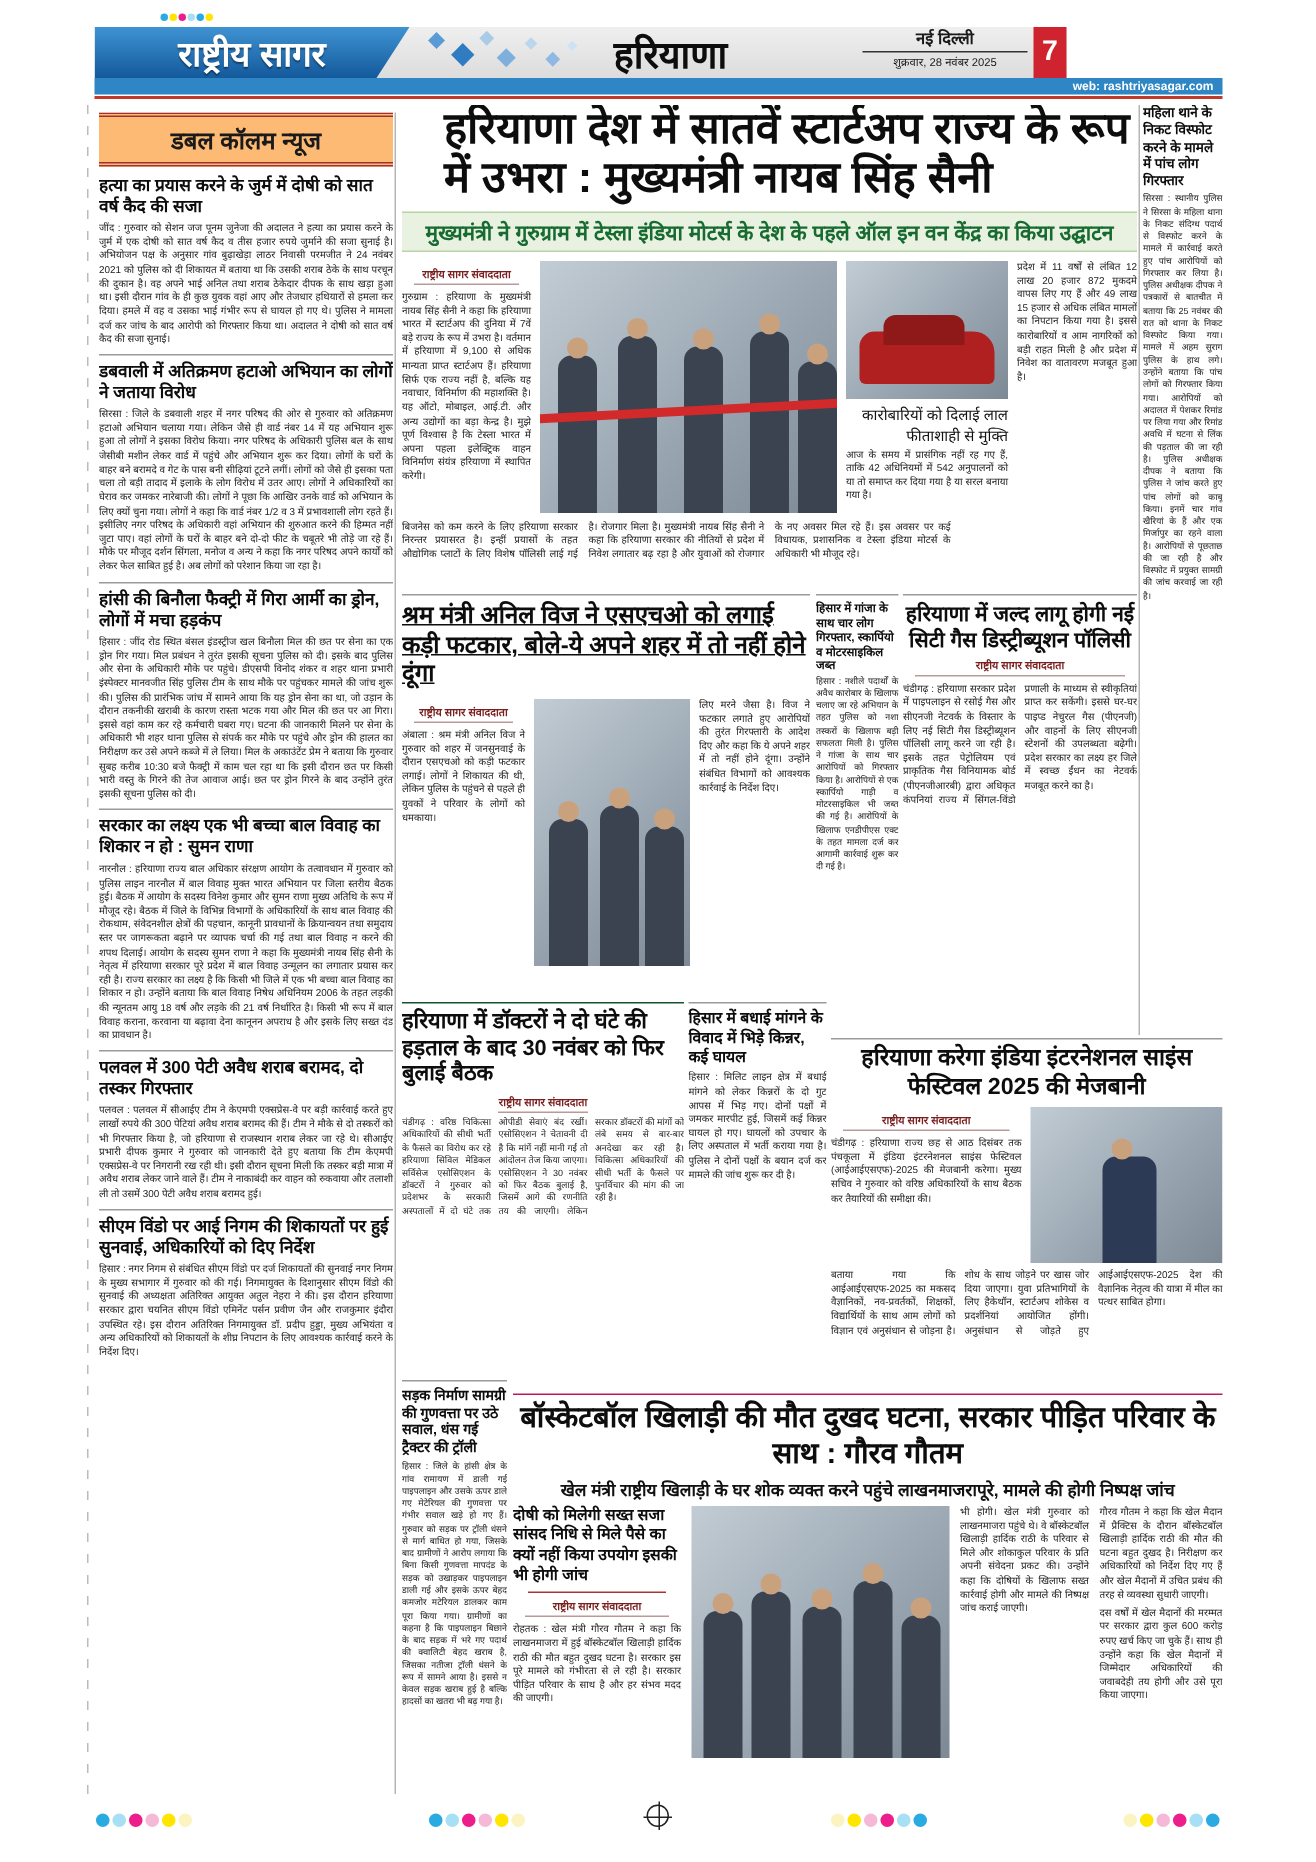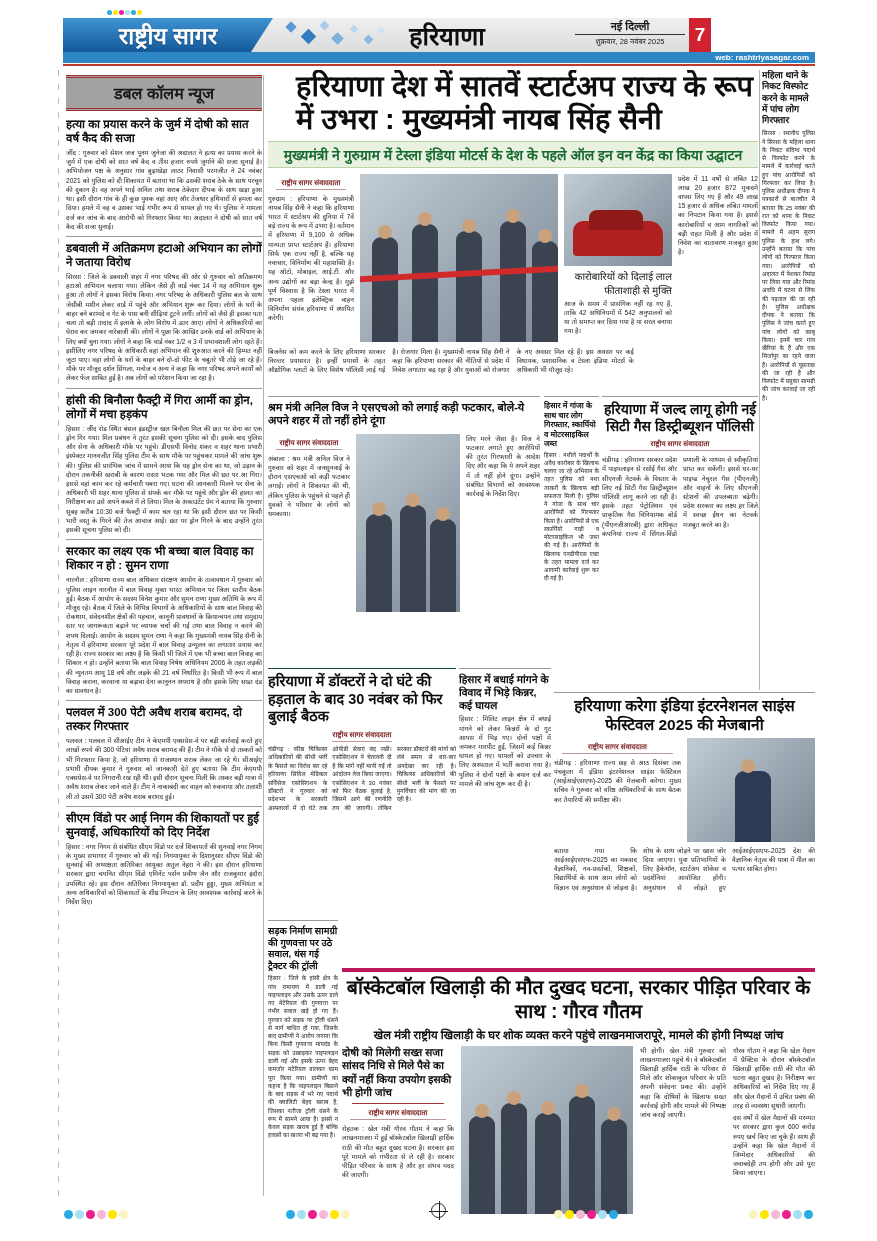--- a/index.html
+++ b/index.html
@@ -44,56 +44,56 @@
   
   .photo{position:relative;background:linear-gradient(135deg,#c2ccd4 0%,#9aa7b2 55%,#7d8a96 100%);
          overflow:hidden;flex:none;}
   .photo .fig{position:absolute;bottom:0;width:26px;height:62%;background:#3b4250;border-radius:9px 9px 0 0;}
   .photo .fig::before{content:"";position:absolute;top:-12px;left:6px;width:14px;height:14px;border-radius:50%;background:#c9a27d;}
   .ribbon{position:absolute;left:-4%;right:-4%;top:58%;height:6px;background:#d22a2a;transform:rotate(-3deg);}
   .car{position:absolute;left:8%;right:8%;bottom:10%;height:38%;background:#b02020;border-radius:10px 14px 4px 4px;}
   .car::after{content:"";position:absolute;left:18%;right:22%;top:-34%;height:60%;background:#8f1818;border-radius:8px 8px 0 0;}
   
   #left-col{position:absolute;left:66px;top:75px;width:196px;height:1122px;overflow:hidden;}
-  .dcn-box{border-top:3px double #a33030;border-bottom:3px double #a33030;background:#a3a3a3;
+  .dcn-box{border-top:3px double #a33030;border-bottom:3px double #a33030;background:#fdba74;
            text-align:center;font-weight:bold;font-size:16px;padding:4px 0;margin-bottom:6px;}
   #left-col .hl{font-size:11.5px;margin:2px 0 3px 0;}
   
   #main-story{left:268px;top:70px;width:490px;height:322px;}
   #main-story .hl{font-size:29px;line-height:1.13;margin-left:28px;}
   .subhead-band{margin-top:5px;background:#e9f2e1;border-top:1px solid #b9d3a8;border-bottom:1px solid #b9d3a8;
                 color:#176a30;font-weight:bold;font-size:14px;text-align:center;padding:3px 0;}
   .main-row{display:flex;gap:6px;margin-top:6px;}
   .crosshead{font-size:10px;font-weight:normal;text-align:right;margin:3px 0 2px 0;color:#111;}
   .main-bottom{margin-top:5px;column-count:4;column-gap:7px;}
   
   #mahila-story{left:762px;top:70px;width:53px;height:620px;}
   #mahila-story .hl{font-size:9px;line-height:1.25;}
   #mahila-story .body{font-size:5.9px;}
   #vij-story{left:268px;top:396px;width:272px;height:266px;border-top:1px solid #9a9a9a;padding-top:4px;}
-  #vij-story .hl{font-size:11px;}
+  #vij-story .hl{font-size:16px;text-decoration:underline;}
   #ganja-story{left:544px;top:396px;width:55px;height:266px;border-top:1px solid #9a9a9a;padding-top:4px;}
   #ganja-story .hl{font-size:7.8px;}
   #ganja-story .body{font-size:5.9px;}
   #gas-story{left:602px;top:396px;width:156px;height:290px;border-top:1px solid #9a9a9a;padding-top:4px;}
   #gas-story .hl{font-size:14px;text-align:center;}
   #gas-story .body{column-count:2;column-gap:6px;}
   #doctors-story{left:268px;top:668px;width:188px;height:250px;border-top:1px solid #14532d;padding-top:4px;}
   #doctors-story .hl{font-size:14.5px;}
   #doctors-story .body{column-count:3;column-gap:5px;font-size:6px;}
   #kinnar-story{left:459px;top:668px;width:92px;height:250px;border-top:1px solid #9a9a9a;padding-top:4px;}
   #kinnar-story .hl{font-size:10.5px;}
   #science-story{left:554px;top:692px;width:261px;height:252px;border-top:1px solid #9a9a9a;padding-top:4px;}
   #science-story .hl{font-size:15.5px;text-align:center;}
   .sci-row{display:flex;gap:6px;margin-top:3px;}
   .sci-cols{margin-top:4px;column-count:3;column-gap:6px;}
   #sadak-story{left:268px;top:920px;width:70px;height:276px;border-top:1px solid #9a9a9a;padding-top:4px;}
   #sadak-story .hl{font-size:9.5px;}
   #sadak-story .body{font-size:5.9px;}
-  #bb-story{left:342px;top:968px;width:473px;height:248px;border-top:4px solid #be185d;padding-top:4px;}
+  #bb-story{left:342px;top:929px;width:473px;height:248px;border-top:1px solid #be185d;padding-top:4px;}
   #bb-story .hl{font-size:19.5px;text-align:center;}
   .bb-subhead{font-size:11.5px;font-weight:bold;text-align:center;margin:3px 0 4px 0;color:#111;}
   .bb-row{display:flex;gap:7px;}
   .kicker{font-size:10.5px;font-weight:bold;line-height:1.3;color:#0d0d0d;}
   .kicker-rule{border-top:1px solid #a33;margin:3px 10px;}
   
   .dots .dot{display:inline-block;width:9px;height:9px;border-radius:50%;margin:0 1px;vertical-align:middle;}
   .dots.small .dot{width:5px;height:5px;margin:0 0.5px;}
   #top-dots{position:absolute;left:106px;top:3px;}
   .footer-dots{position:absolute;top:1205px;}

